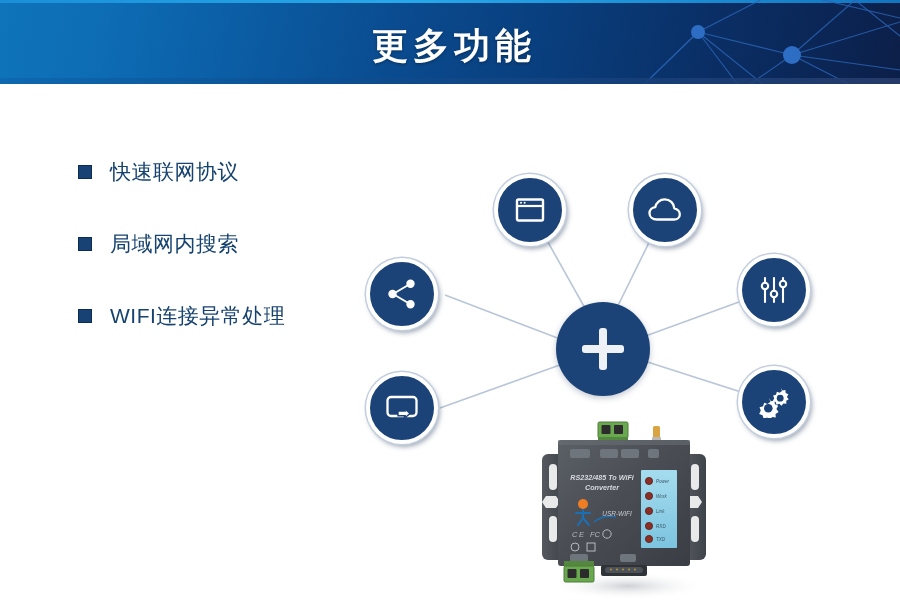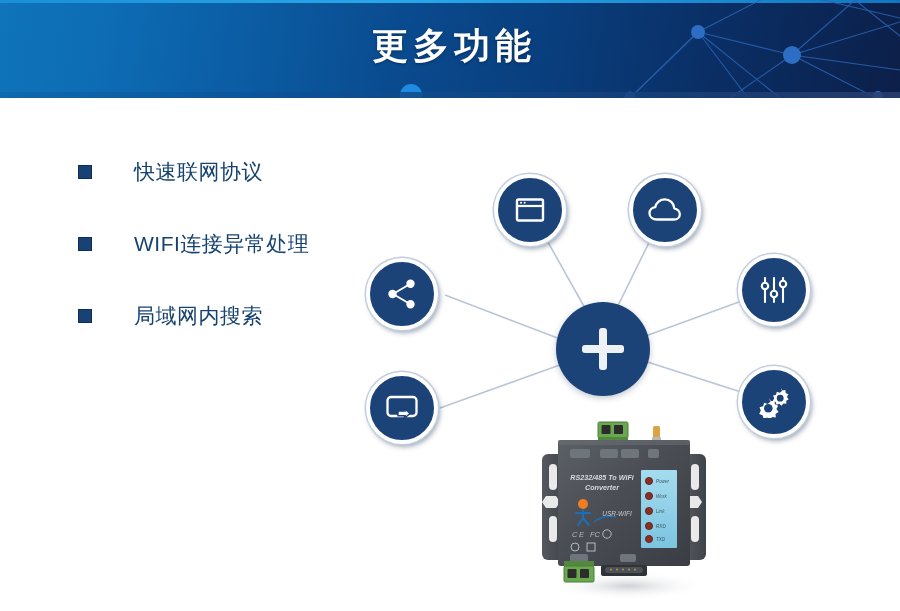--- a/index.html
+++ b/index.html
@@ -13,21 +13,21 @@
     font-family: "Liberation Sans", "DejaVu Sans", sans-serif;
     overflow: hidden;
     position: relative;
   }
 
   
   #header-banner {
     position: absolute;
     left: 0; top: 0;
     width: 900px;
-    height: 98px;
+    height: 84px;
     background: linear-gradient(100deg,
         #0f74ba 0%,
         #0d6cb4 12%,
         #0b5ca3 28%,
         #0a4a8e 45%,
         #093f7e 60%,
         #0a2f66 78%,
         #0b2554 92%,
         #0c1f48 100%);
     overflow: hidden;
@@ -83,21 +83,20 @@
   #feature-list {
     position: absolute;
     left: 78px;
     top: 158px;
     width: 300px;
   }
   .feature-item {
     display: flex;
     align-items: center;
     margin-bottom: 44px;
-    gap: 24px;
   }
   .feature-bullet {
     width: 14px;
     height: 14px;
     background: #174273;
     border: 1px solid #0e2d55;
     box-sizing: border-box;
     flex: 0 0 auto;
     margin-right: 18px;
   }
@@ -193,26 +192,26 @@
 
 <div id="feature-list">
 
   <div class="feature-item">
     <span class="feature-bullet"></span>
     <span class="feature-label">快速联网协议</span>
   </div>
 
   <div class="feature-item">
     <span class="feature-bullet"></span>
-    <span class="feature-label">WIFI连接异常处理</span>
+    <span class="feature-label">局域网内搜索</span>
   </div>
 
   <div class="feature-item">
     <span class="feature-bullet"></span>
-    <span class="feature-label">局域网内搜索</span>
+    <span class="feature-label">WIFI连接异常处理</span>
   </div>
 
 </div>
 
 <div id="hub-diagram">
 
   <svg id="hub-lines" viewBox="0 0 540 340">
     <g stroke="#b9c6d8" stroke-width="1.6" fill="none">
       <line x1="260" y1="205" x2="190" y2="80"></line>
       <line x1="266" y1="200" x2="325" y2="80"></line>

